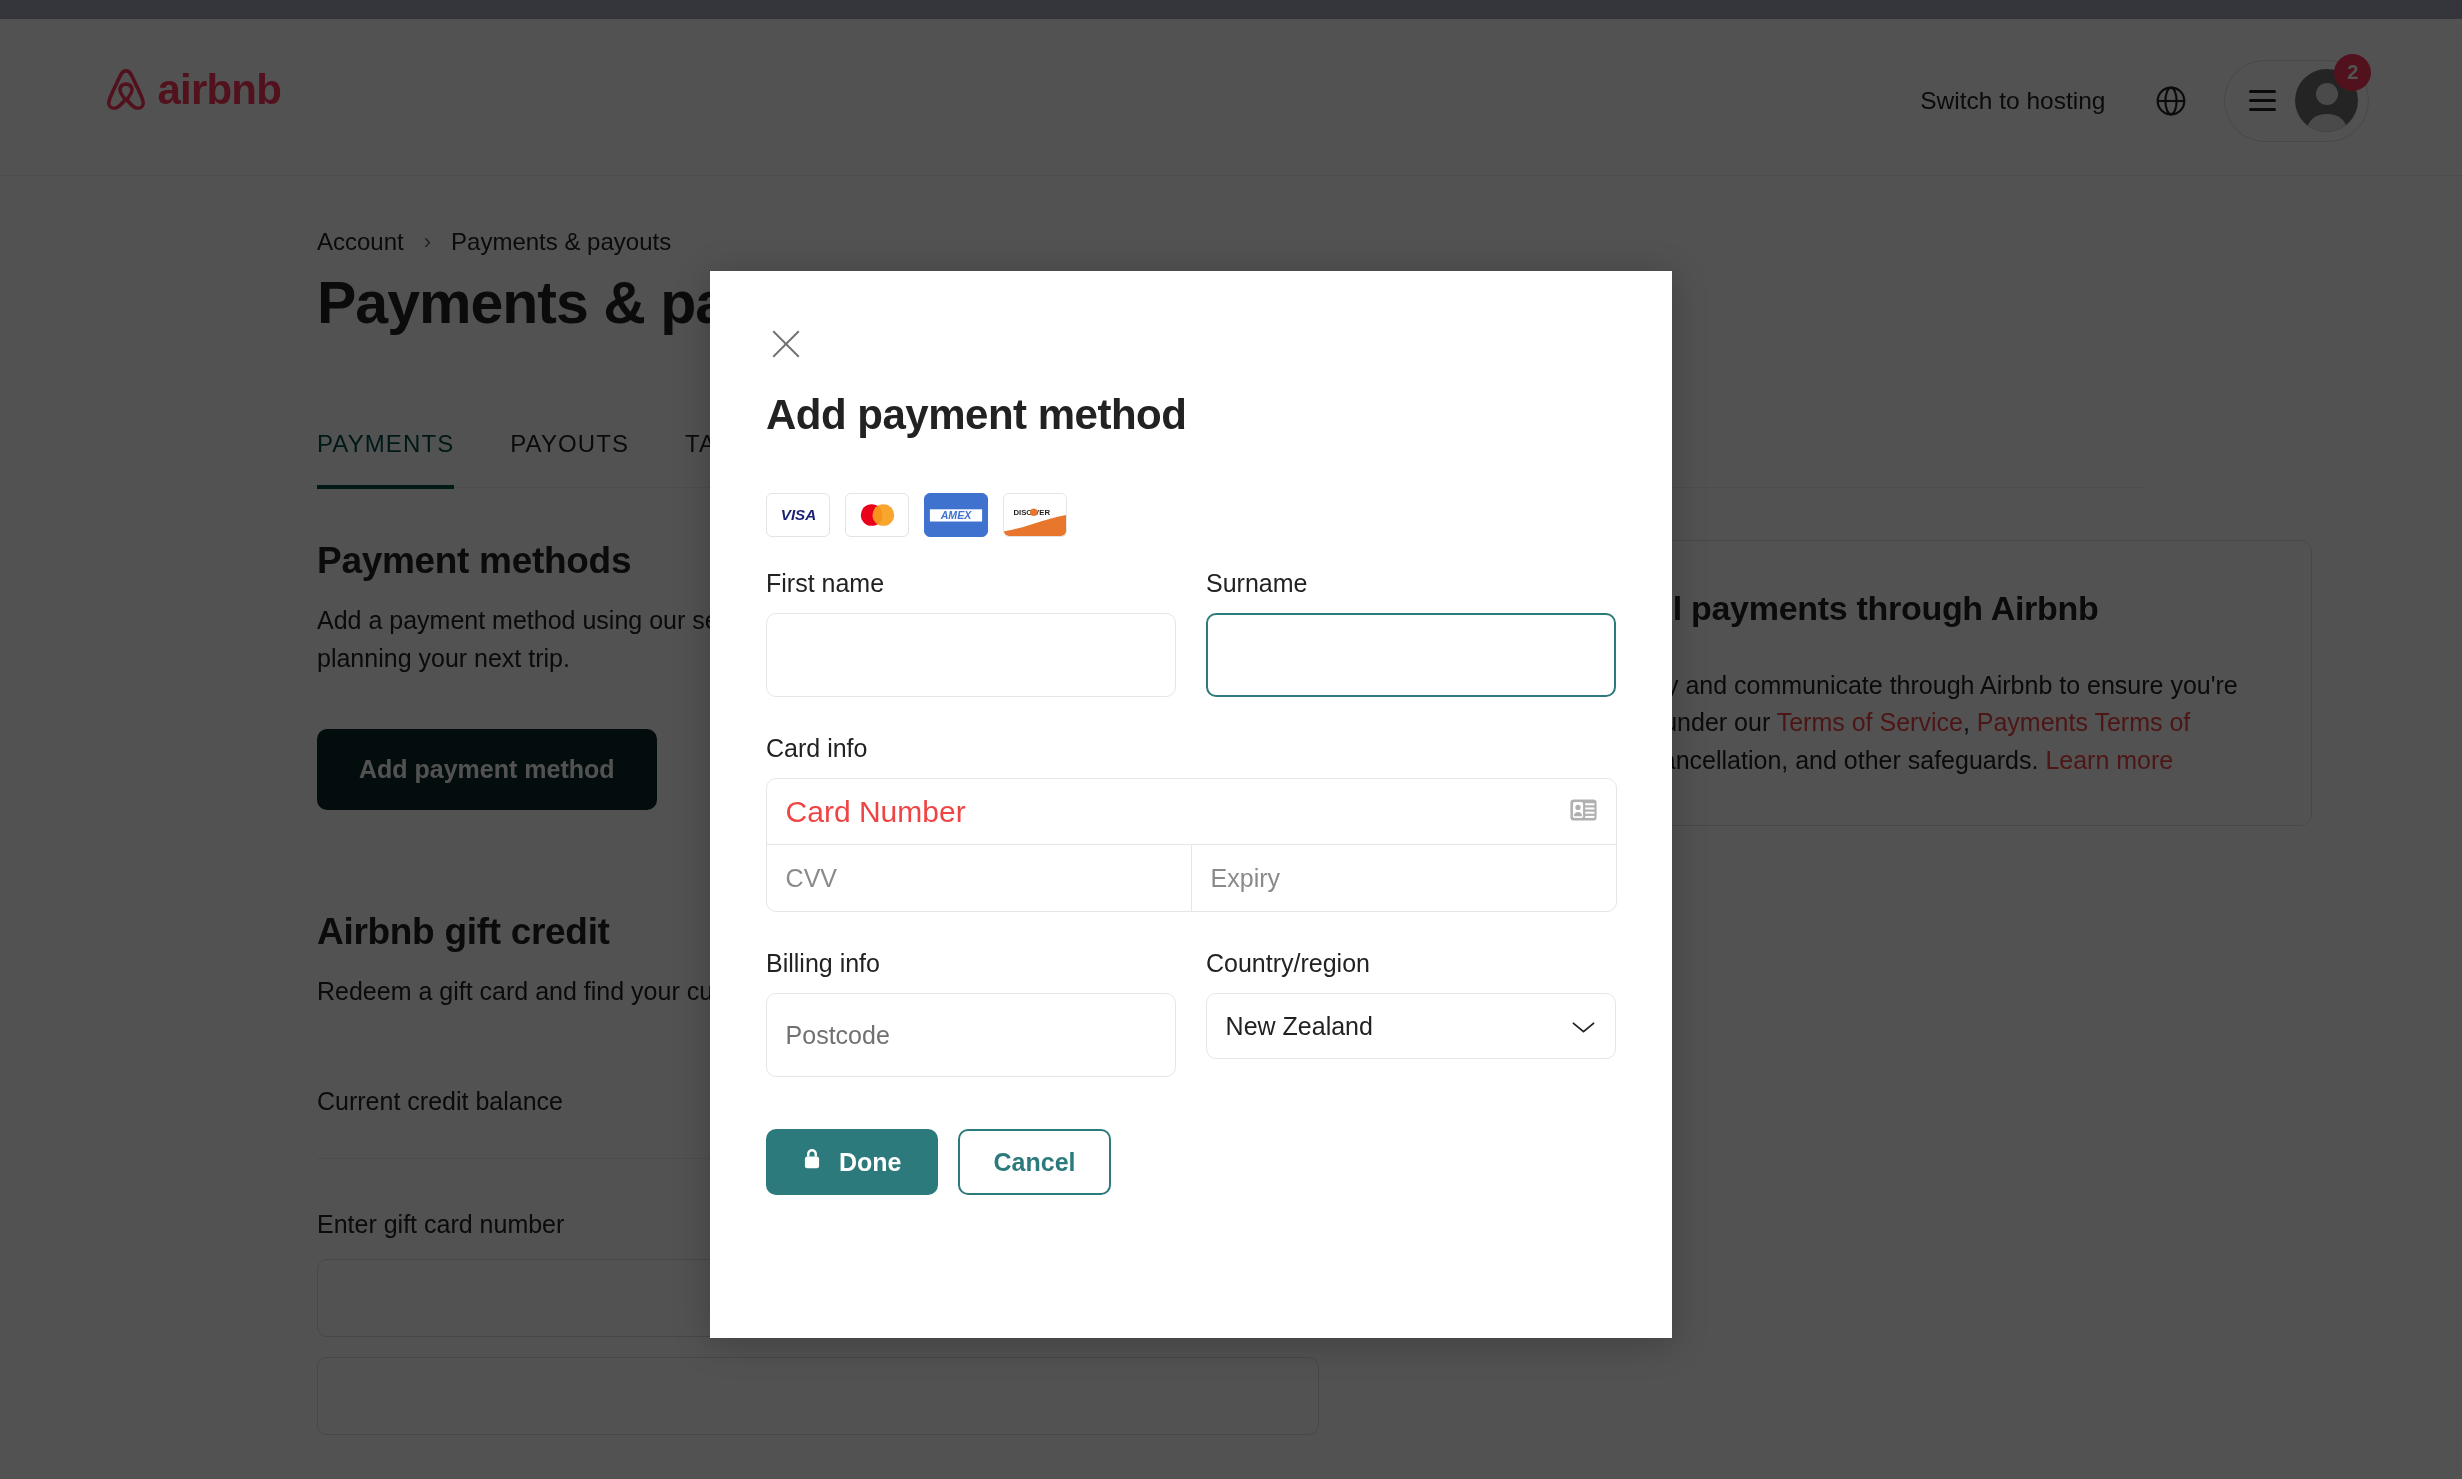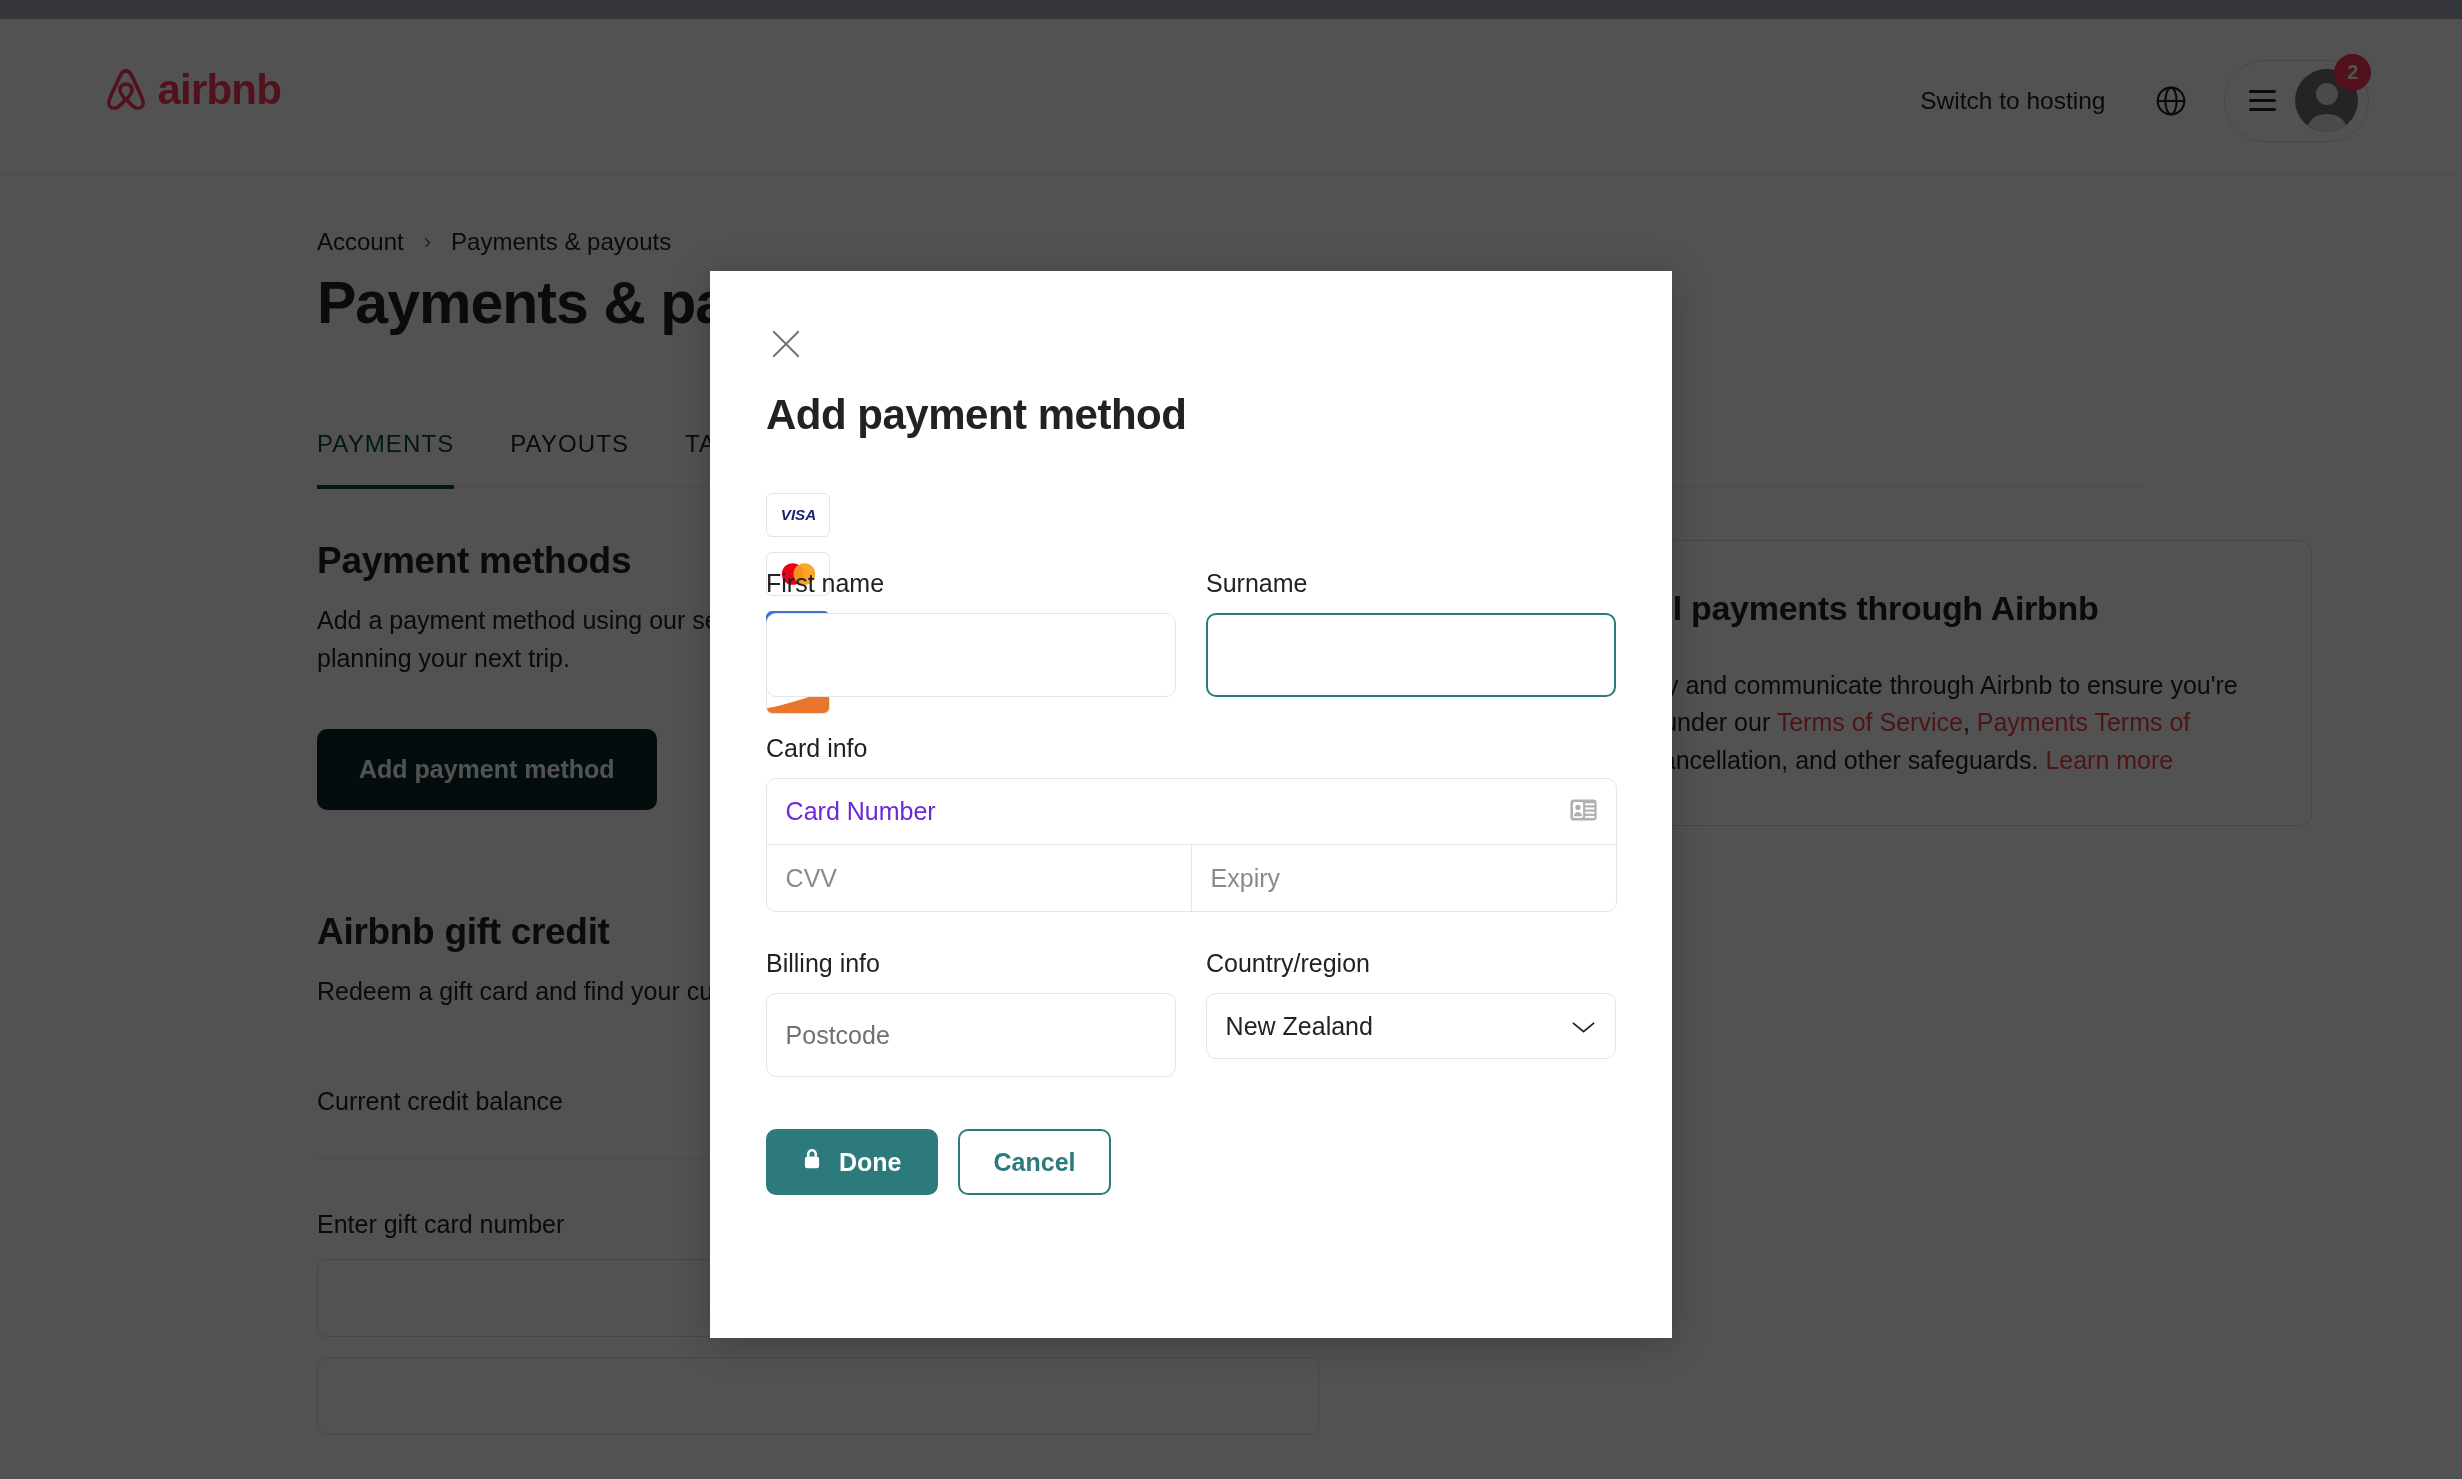--- a/index.html
+++ b/index.html
@@ -192,21 +192,21 @@
     width: 47px; height: 47px;
     display: flex; align-items: center; justify-content: center;
   }
   .modal-title {
     position: absolute; left: 56px; top: 120px;
     font-size: 42px; font-weight: 700; color: #222222; letter-spacing: -0.5px;
   }
 
   .card-brands {
     position: absolute; left: 56px; top: 222px;
-    display: flex; gap: 15px; flex-direction: column;
+    display: flex; gap: 15px;
   }
   .brand {
     width: 64px; height: 44px;
     border: 1.3px solid #e4e4e4; border-radius: 6px;
     background: #ffffff;
     display: flex; align-items: center; justify-content: center;
     overflow: hidden;
     position: relative;
   }
   .brand svg { display: block; }
@@ -244,21 +244,21 @@
     height: 66px; display: flex; align-items: center;
     padding: 0 18.6px; border-bottom: 1.7px solid #e6e6e6;
     justify-content: space-between;
   }
   .cg-row2 { height: 66px; display: flex; }
   .cg-cell {
     flex: 1; display: flex; align-items: center; padding: 0 18.6px;
     font-size: 25px; color: #8a8a8a;
   }
   .cg-cell + .cg-cell { border-left: 1.7px solid #e6e6e6; }
-  .ph { font-size: 25px; color: #6d28d9; }
+  .ph { font-size: 30px; color: #ef4444; }
 
   .billing-row { margin-top: 37px; display: flex; gap: 30px; }
   .sel-box {
     margin-top: 15px;
     height: 66px; width: 410px;
     border: 1.7px solid #e6e6e6; border-radius: 10px;
     display: flex; align-items: center; justify-content: space-between;
     padding: 0 18.6px;
     font-size: 25px; color: #222222;
   }

